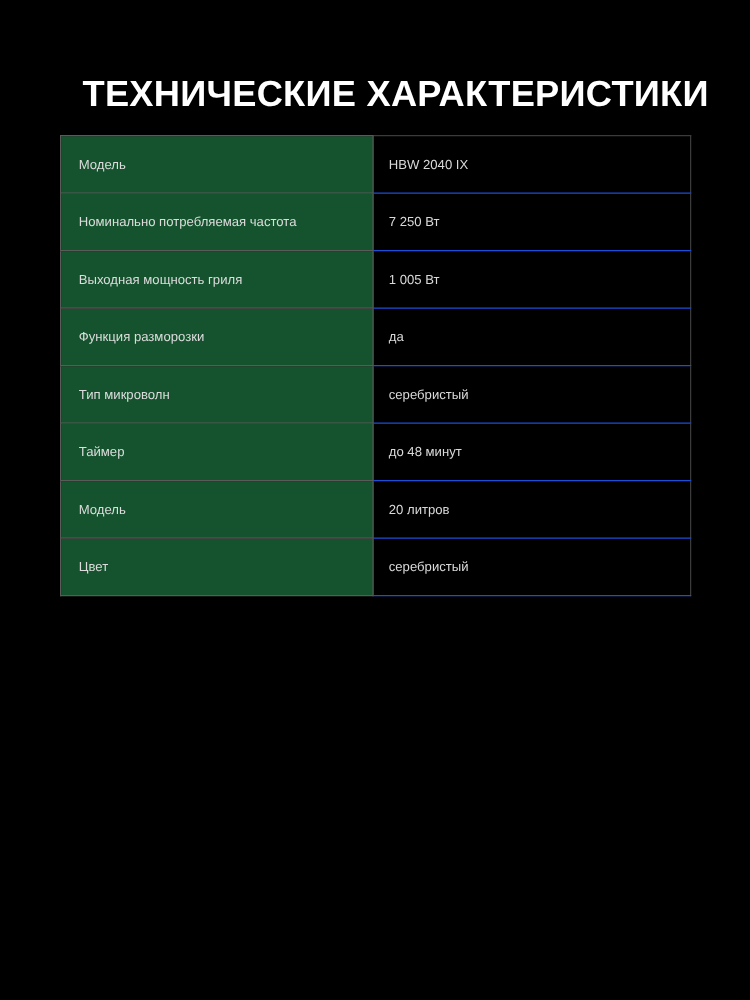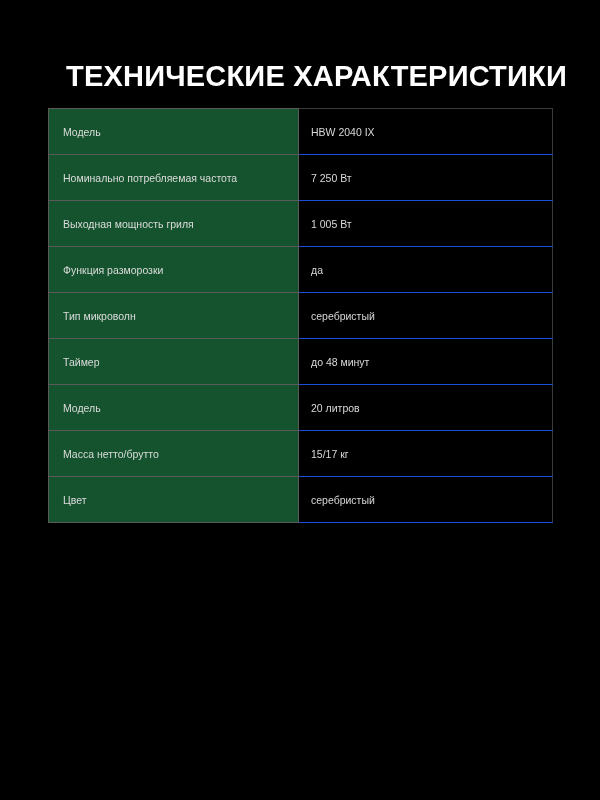--- a/index.html
+++ b/index.html
@@ -109,23 +109,19 @@
         </tr>
         <tr>
           <td class="label-cell">Таймер</td>
           <td class="value-cell">до 48 минут</td>
         </tr>
         <tr>
           <td class="label-cell">Модель</td>
           <td class="value-cell">20 литров</td>
         </tr>
         <tr>
-          <td class="label-cell">Масса нетто/брутто</td>
-          <td class="value-cell">15/17 кг</td>
-        </tr>
-        <tr>
           <td class="label-cell">Цвет</td>
           <td class="value-cell">серебристый</td>
         </tr>
       </tbody>
   </table>
 
 </div>
 
 </body></html>

